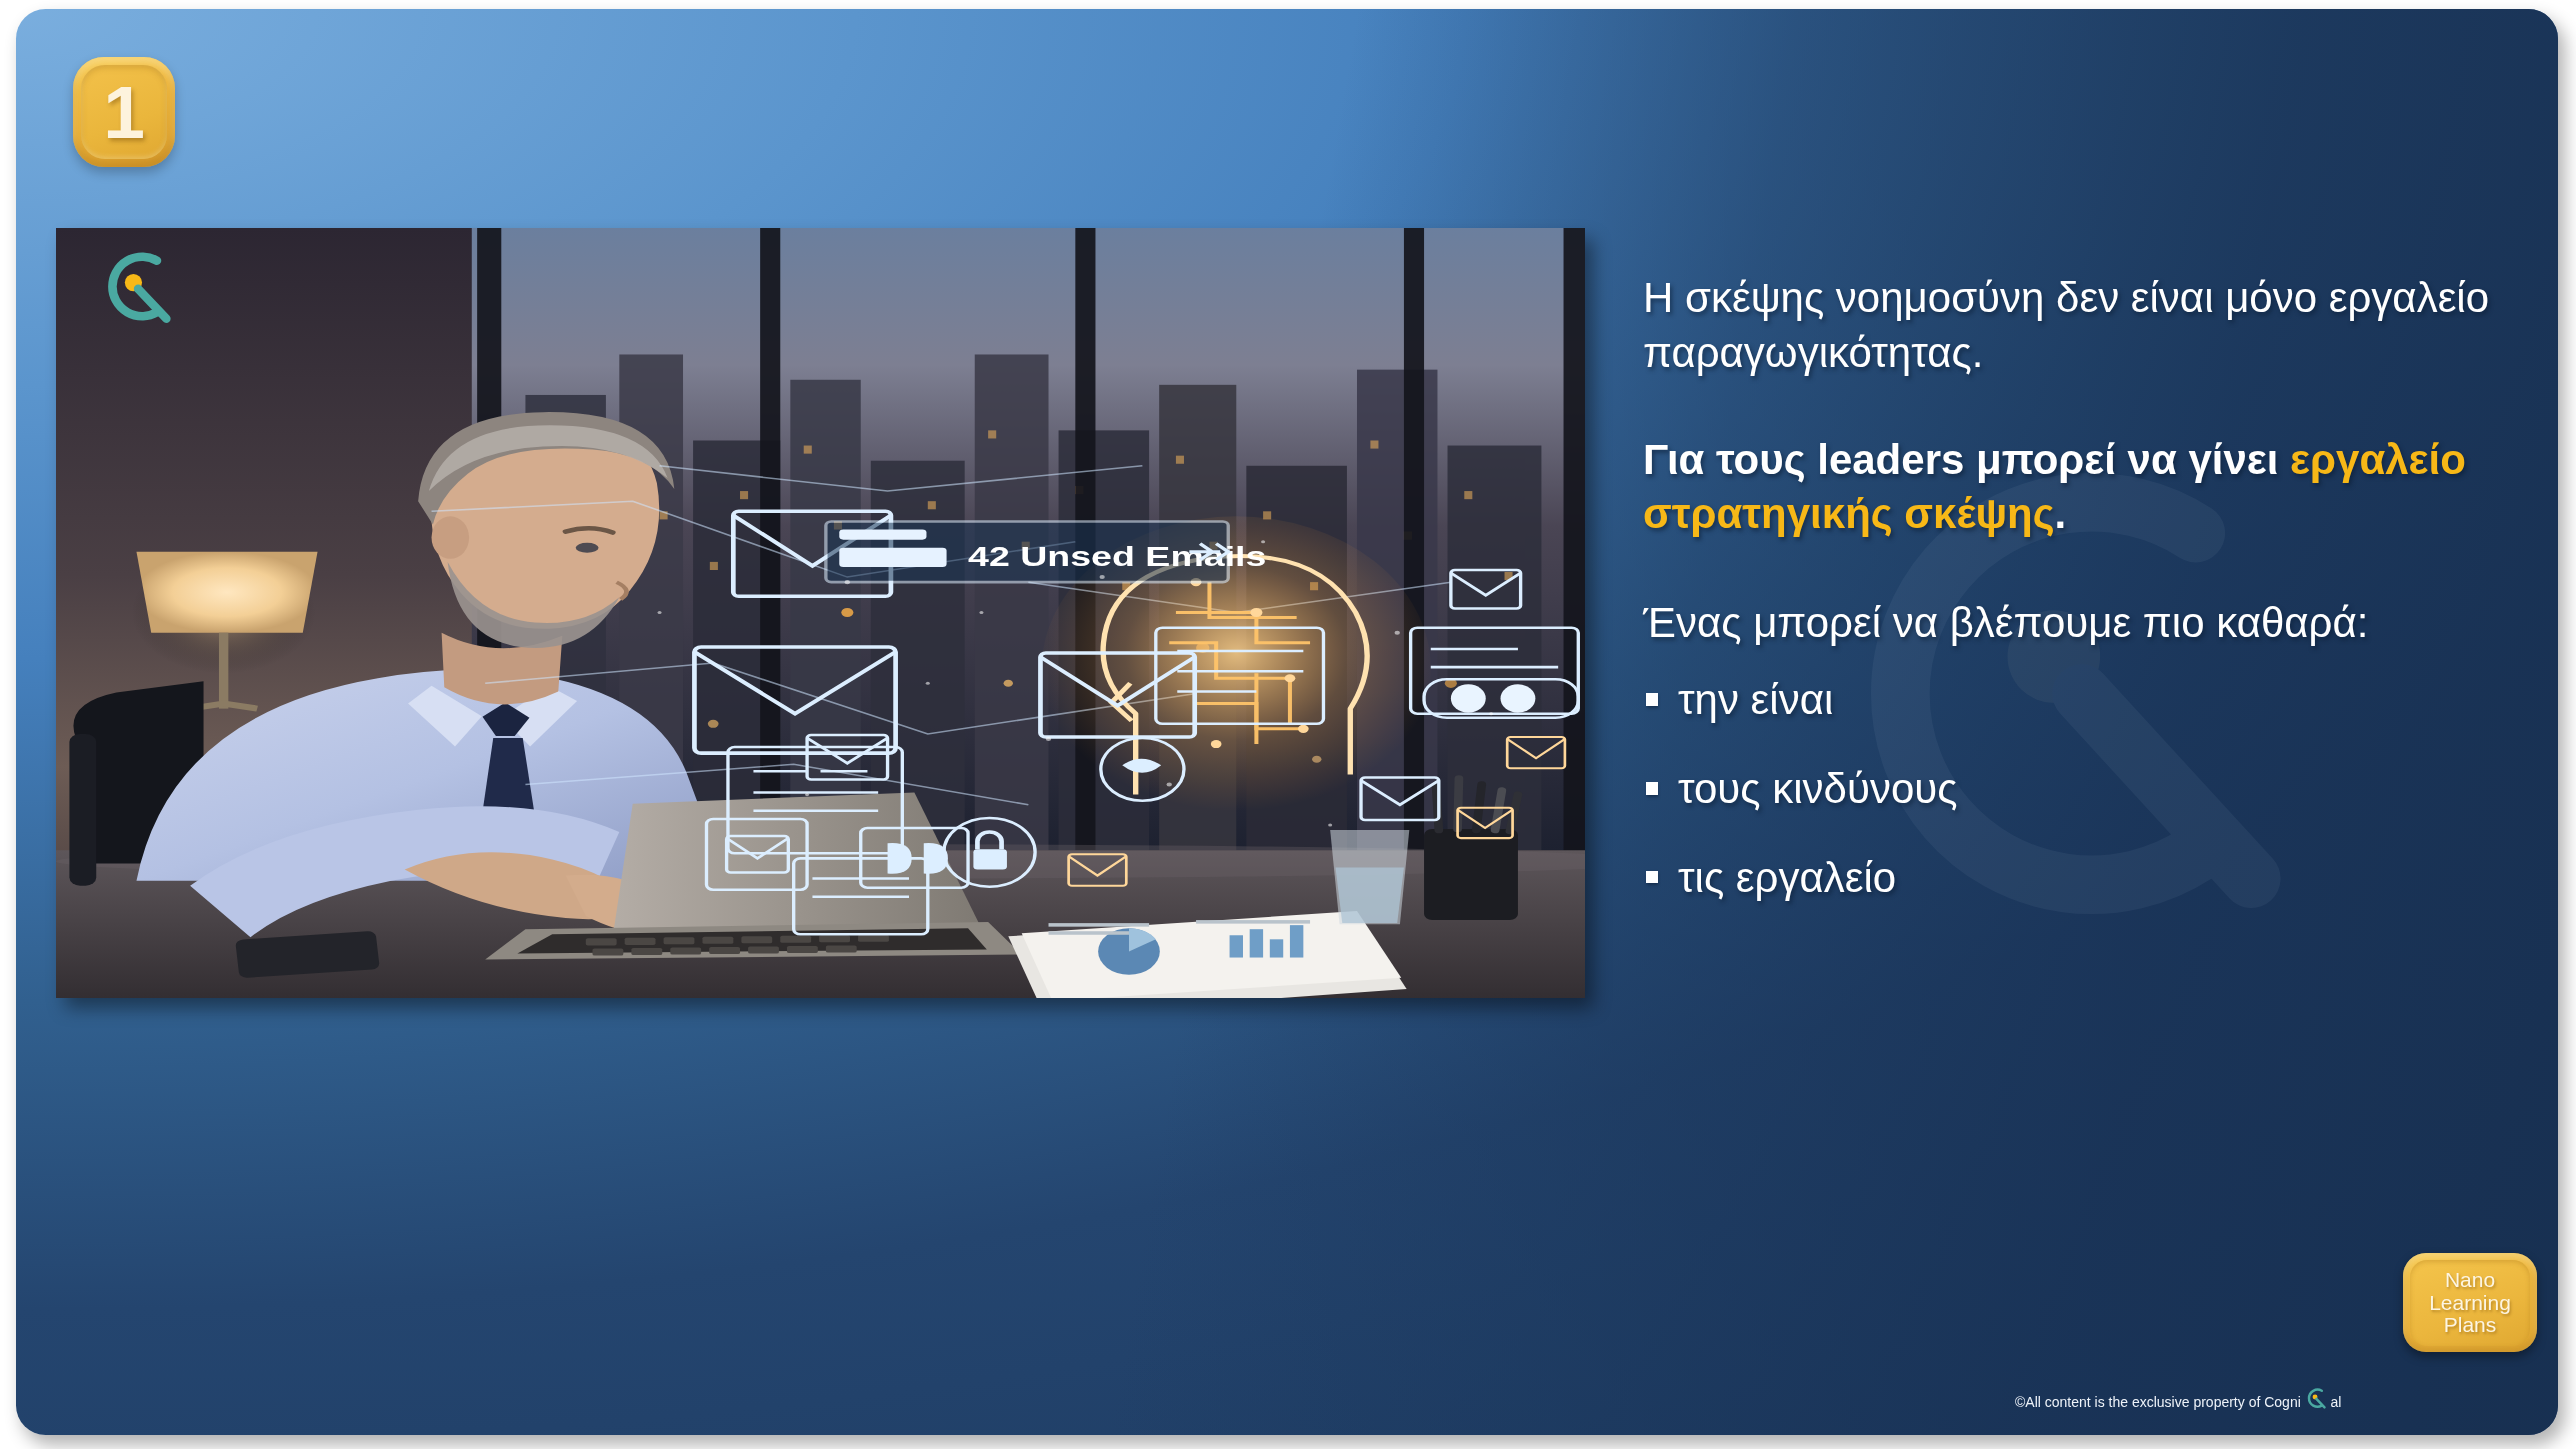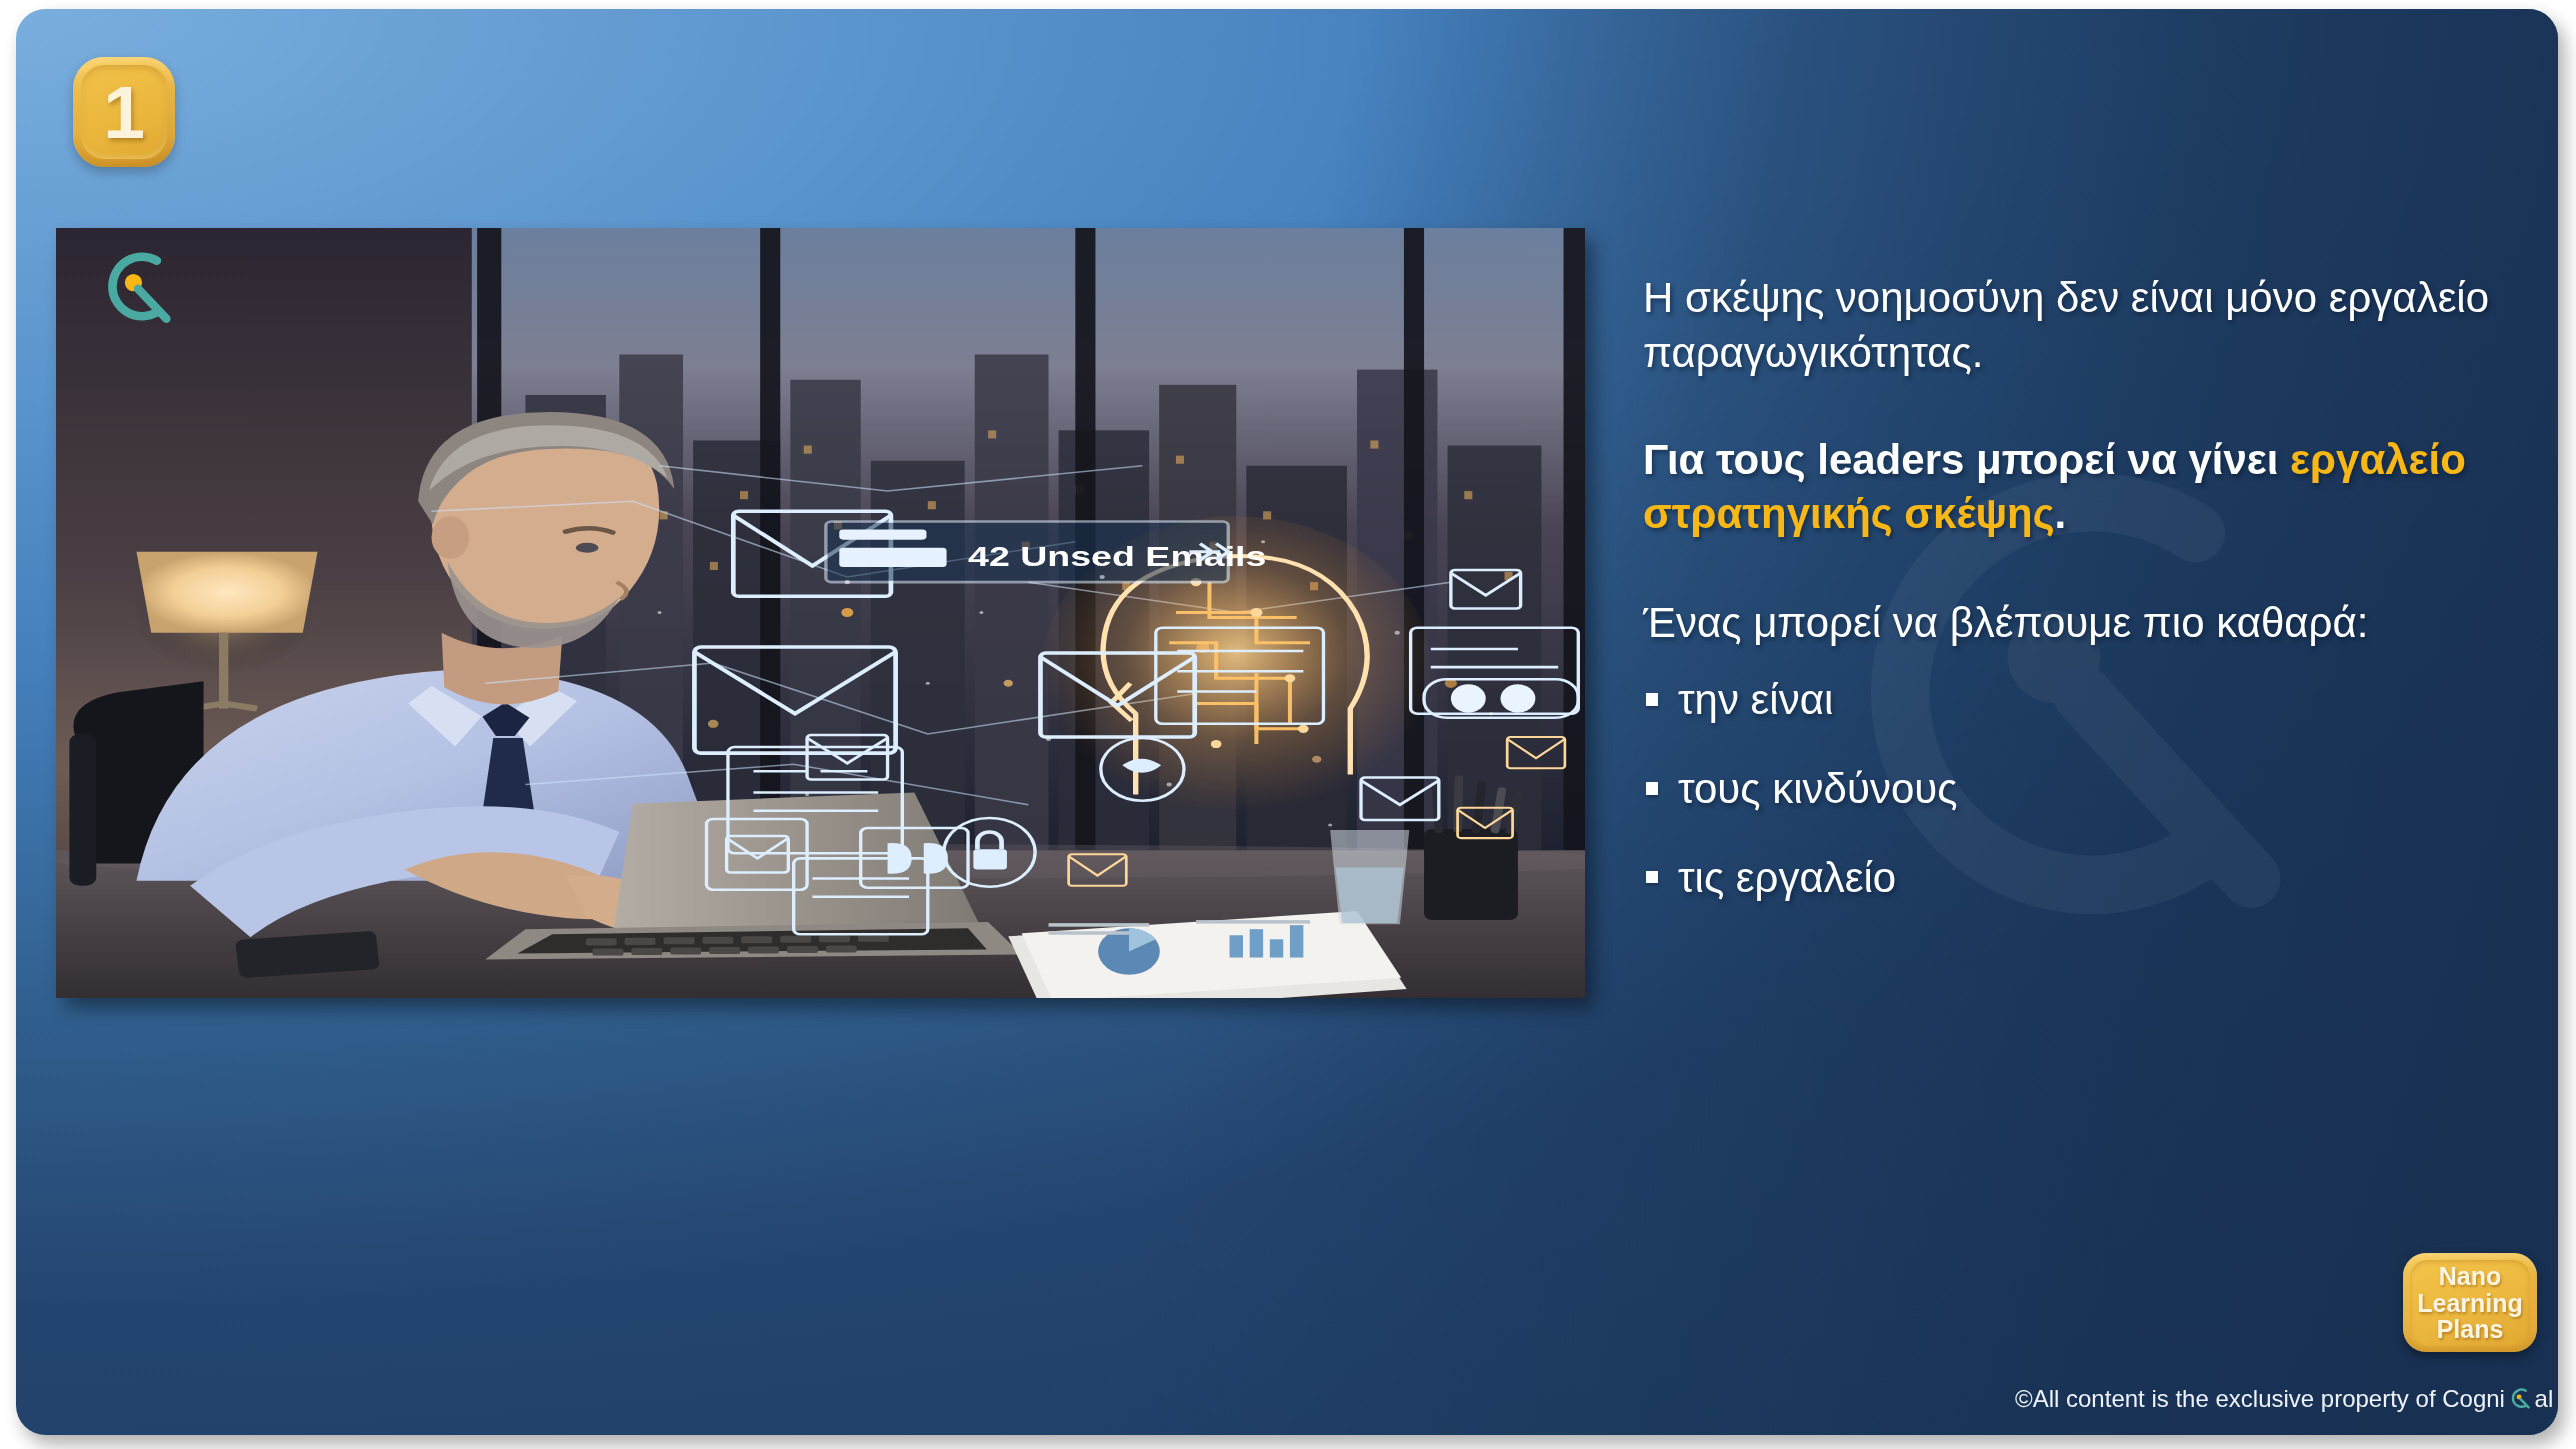--- a/index.html
+++ b/index.html
@@ -96,28 +96,28 @@
     background:linear-gradient(160deg,#f6c94f 0%,#edb63e 45%,#e2a932 100%);
     box-shadow:0 4.7px 9.4px rgba(0,0,0,.35), inset 0 -4.7px 8px rgba(160,105,20,.33), inset 0 4.7px 7.4px rgba(255,238,180,.45);
     display:flex;flex-direction:column;align-items:center;justify-content:center;
   }
   .nano-badge .nb-inner{
     position:absolute;left:6.7px;top:6.7px;right:6.7px;bottom:6.7px;border-radius:17.4px;
     background:linear-gradient(160deg,#f4c44b 0%,#ebb63d 60%,#e0a932 100%);
     box-shadow:inset 0 2px 5.4px rgba(150,98,15,.28);
   }
   .nano-badge span{
-    position:relative;z-index:2;color:#fdf5e2;font-weight:bold;font-size:25px;line-height:1.07;
+    position:relative;z-index:2;color:#fdf5e2;font-weight:normal;font-size:21px;line-height:1.07;
     text-shadow:1.3px 2px 2.7px rgba(120,78,12,.45);
     font-family:"Liberation Sans","DejaVu Sans",sans-serif;
   }
 
   .copyright{
     position:absolute;left:1999px;top:1371px;z-index:6;
-    color:#eef3f9;font-size:24px;white-space:nowrap;
+    color:#eef3f9;font-size:14px;white-space:nowrap;
     font-family:"Liberation Sans","DejaVu Sans",sans-serif;
     display:flex;align-items:baseline;
   }
   .copyright .cmark{display:inline-block;width:27px;height:27px;margin:0 1.3px;transform:translateY(4.7px);}
   .copyright .cmark svg{width:100%;height:100%;display:block;}
 </style>
 </head>
 <body>
 
 <div class="slide">

